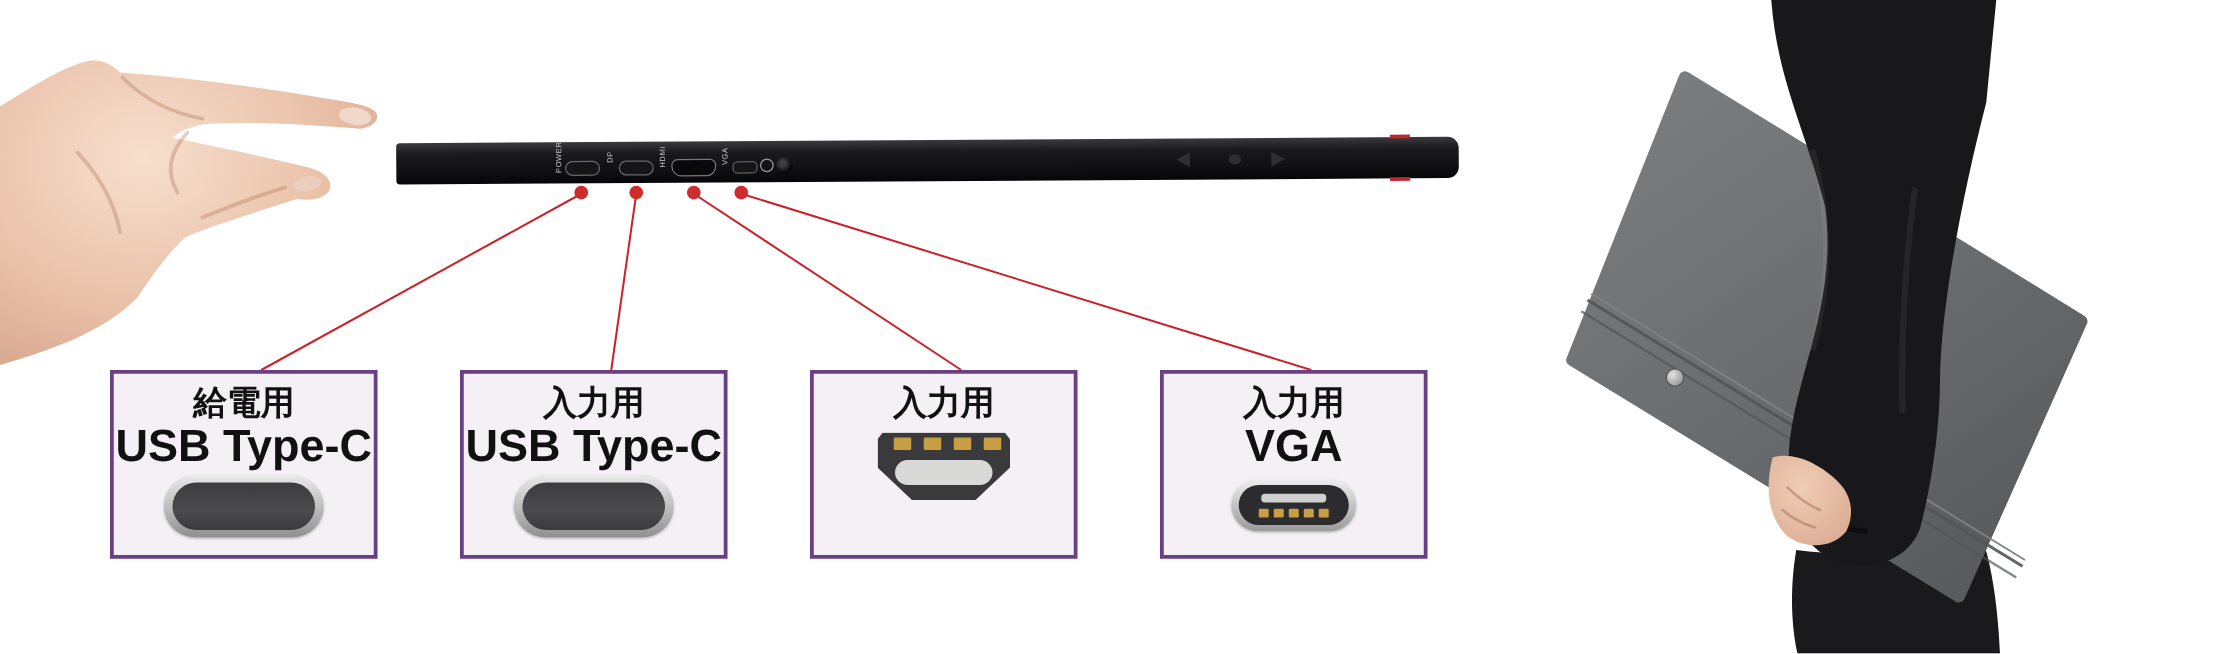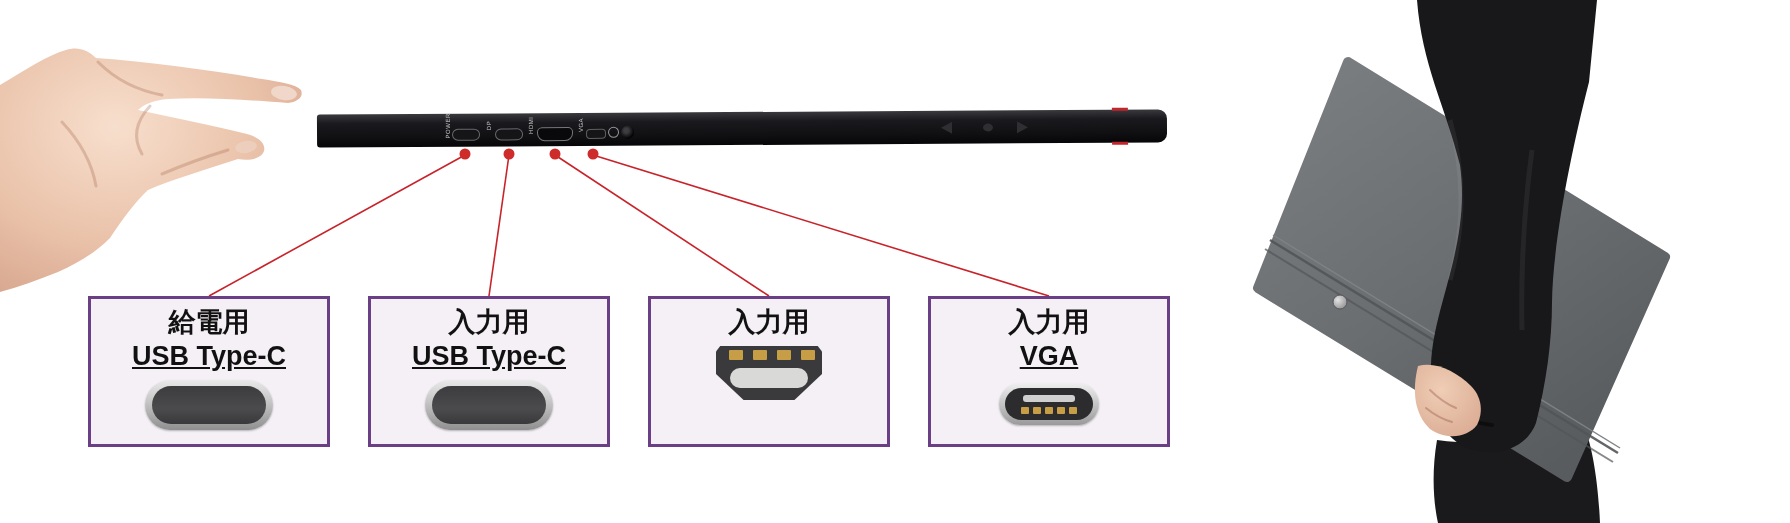--- a/index.html
+++ b/index.html
@@ -30,25 +30,25 @@
   .tri-left{position:absolute;top:11px;width:0;height:0;border-top:6px solid transparent;border-bottom:6px solid transparent;border-right:11px solid #2e2e33;}
   .tri-right{position:absolute;top:11px;width:0;height:0;border-top:6px solid transparent;border-bottom:6px solid transparent;border-left:11px solid #2e2e33;}
   .btn-dot{position:absolute;top:13px;width:10px;height:8px;border-radius:50%;background:#2e2e33;}
   .red-tick{position:absolute;width:16px;height:3px;background:#c0262c;}
 
   
   .leaders{left:0;top:0;z-index:2;}
 
   
   .callout{
-    position:absolute;top:296px;width:242px;height:151px;box-sizing:border-box;z-index:3;
+    position:absolute;top:296px;width:214px;height:151px;box-sizing:border-box;z-index:3;
     background:#f5eff6;border:3px solid #6a3f85;text-align:center;
   }
   .callout-title{margin-top:5px;font-size:27px;line-height:36px;font-weight:700;color:#111;}
-  .callout-subtitle{font-size:27px;line-height:33px;font-weight:700;color:#111;text-decoration:underline;}
+  .callout-subtitle{font-size:36px;line-height:33px;font-weight:700;color:#111;}
 
   
   .usbc-icon{position:relative;margin:7px auto 0;width:128px;height:50px;border-radius:25px;
     background:linear-gradient(#e9e9e9,#c4c4c4 45%,#8f8f8f);
     box-shadow:0 1px 2px rgba(0,0,0,.25);}
   .usbc-inner{position:absolute;left:7px;top:6px;width:114px;height:38px;border-radius:19px;
     background:linear-gradient(#3c3c3e,#4b4b4d 60%,#39393b);}
 
   
   .hdmi-icon{position:relative;margin:6px auto 0;width:106px;height:54px;background:#3a3a3d;

